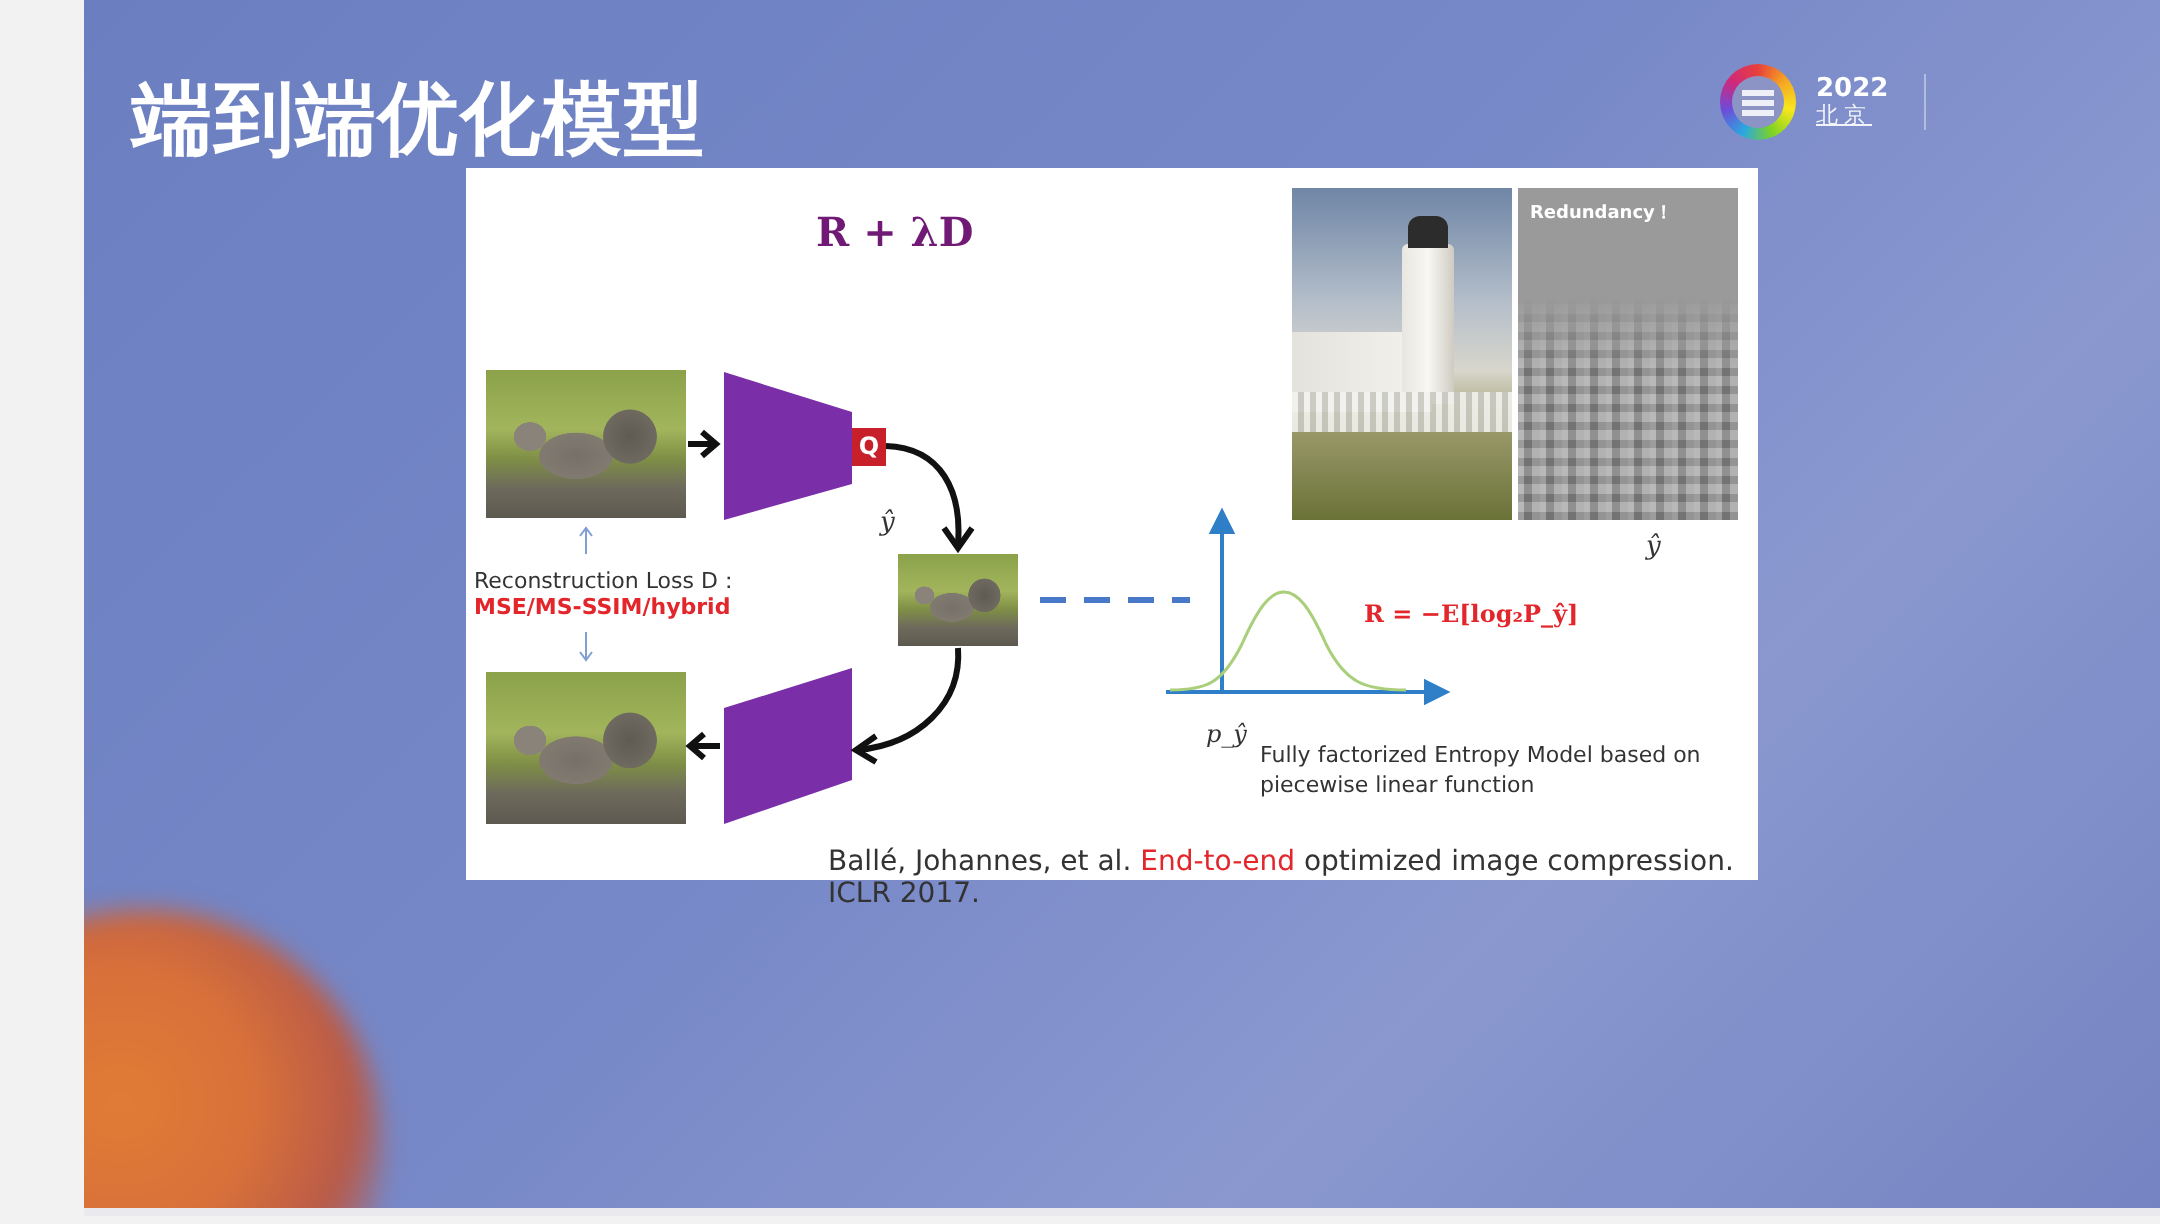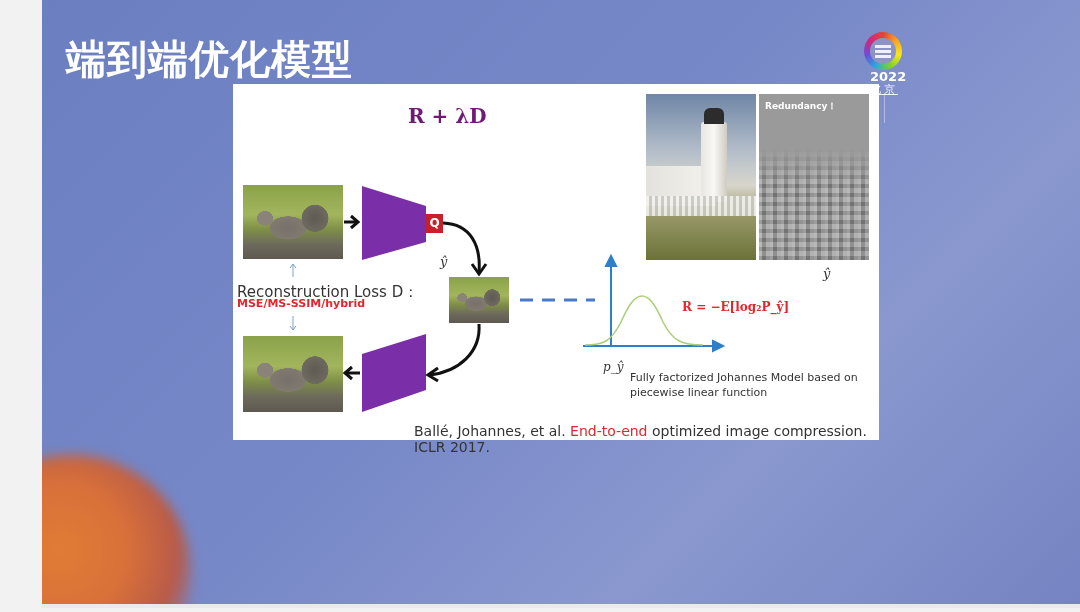--- a/index.html
+++ b/index.html
@@ -14,21 +14,21 @@
   .slide::after { content:""; position:absolute; left:0; right:0; bottom:0; height:4px; background:#e9e9ee; }
   .orange-glow {
     position: absolute; left: -90px; top: 455px; width: 240px; height: 240px; border-radius: 50%;
     background: radial-gradient(circle at 45% 40%, #e07c35 0%, #d8703a 35%, #b85a48 60%, rgba(120,110,180,0) 75%);
     filter: blur(6px);
   }
   .slide-title {
     position: absolute; left: 24px; top: 32px; font-size: 40px; font-weight: bold; color: #ffffff;
     letter-spacing: 1px; font-family: "DejaVu Sans", sans-serif;
   }
-  .logo-area { position: absolute; top: 32px; left: 818px; display: flex; align-items: center; flex-direction: column; }
+  .logo-area { position: absolute; top: 32px; left: 818px; display: flex; align-items: center; }
   .ring-logo {
     width: 38px; height: 38px; border-radius: 50%;
     background: conic-gradient(#e8403a, #f5a623, #f8e71c, #7ed321, #2aa8e0, #6f4bd8, #d0287a, #e8403a);
     display: flex; align-items: center; justify-content: center;
   }
   .ring-inner { width: 26px; height: 26px; border-radius: 50%; background: #8c94c6; display:flex; flex-direction:column; align-items:center; justify-content:center; gap:2px; }
   .ring-inner span { display:block; width:16px; height:3px; background:#fff; opacity:0.85; }
   .year-block { margin-left: 10px; color: #fff; line-height: 1.05; }
   .year-block .year { font-size: 13px; font-weight: bold; }
   .year-block .city { font-size: 11px; letter-spacing: 3px; opacity: 0.9; text-decoration: underline; }
@@ -52,21 +52,21 @@
       linear-gradient(180deg, #8ba24a 0%, #a2b55c 40%, #7f8f46 60%, #6d6a5c 80%, #5d5950 100%);
   }
   .sq-top { left: 10px; top: 101px; width: 100px; height: 74px; }
   .sq-bottom { left: 10px; top: 252px; width: 100px; height: 76px; }
   .sq-mid { left: 216px; top: 193px; width: 60px; height: 46px; }
   .q-box {
     position: absolute; left: 193px; top: 130px; width: 17px; height: 19px; background: #c8202a; color: #fff;
     font-size: 12px; font-weight: bold; text-align: center; line-height: 19px;
   }
   .yhat { position: absolute; font-family: "DejaVu Serif", serif; font-style: italic; color: #333; font-size: 13px; }
-  .loss-label { position: absolute; left: 4px; top: 199px; font-size: 15px; color: #333; text-align: center; }
+  .loss-label { position: absolute; left: 4px; top: 199px; font-size: 11px; color: #333; text-align: center; }
   .loss-methods { position: absolute; left: 4px; top: 213px; font-size: 11px; color: #e3262b; font-weight: bold; }
   .entropy-formula { position: absolute; left: 449px; top: 216px; font-size: 12px; color: #e3262b; font-weight: bold; font-family: "DejaVu Serif", serif; }
   .p-label { position: absolute; left: 370px; top: 276px; font-size: 12px; font-style: italic; color: #333; font-family: "DejaVu Serif", serif; }
   .entropy-desc { position: absolute; left: 397px; top: 286px; font-size: 11px; color: #333; line-height: 15px; width: 230px; }
   .citation { position: absolute; left: 181px; top: 339px; font-size: 14px; color: #333; }
   .citation .hl { color: #e3262b; }
   .lighthouse {
     position: absolute; left: 413px; top: 10px; width: 110px; height: 166px;
     background: linear-gradient(180deg, #6f86a6 0%, #b5bfca 35%, #d8d6cc 55%, #9a9a6a 72%, #6b7238 100%);
   }
@@ -161,21 +161,21 @@
     </svg>
 
     <div class="q-box">Q</div>
     <div class="yhat" style="left:207px; top:170px;">ŷ</div>
 
     <div class="loss-label">Reconstruction Loss D：</div>
     <div class="loss-methods">MSE/MS-SSIM/hybrid</div>
 
     <div class="entropy-formula">R = −E[log₂P_ŷ]</div>
     <div class="p-label">p_ŷ</div>
-    <div class="entropy-desc">Fully factorized Johannes Model based on piecewise linear function</div>
+    <div class="entropy-desc">Fully factorized Entropy Model based on piecewise linear function</div>
 
     <div class="lighthouse">
       <div class="lh-house"></div>
       <div class="lh-tower"></div>
       <div class="lh-lamp"></div>
       <div class="lh-fence"></div>
     </div>
     <div class="redundancy">
       <div class="redundancy-label">Redundancy！</div>
     </div>

